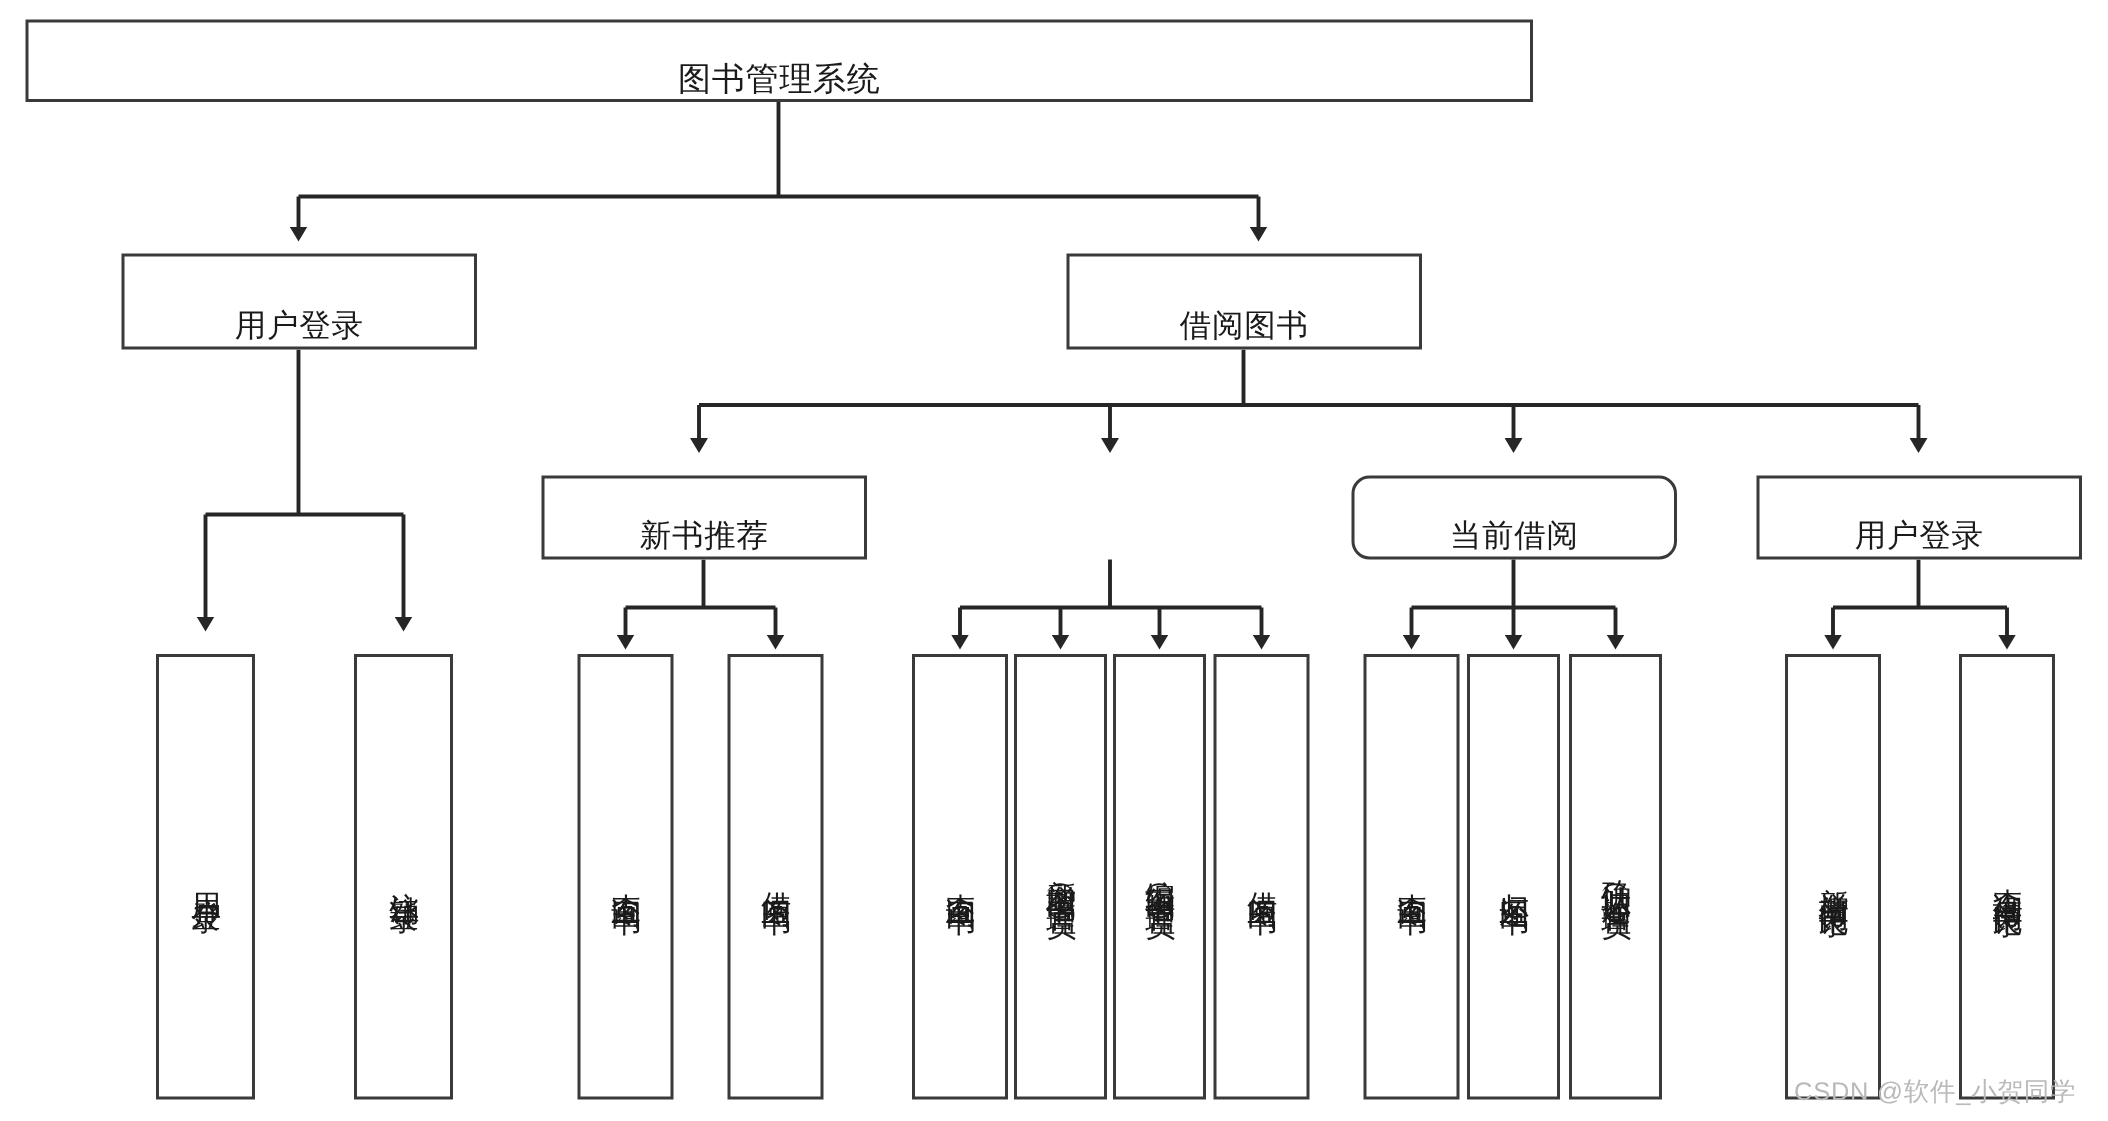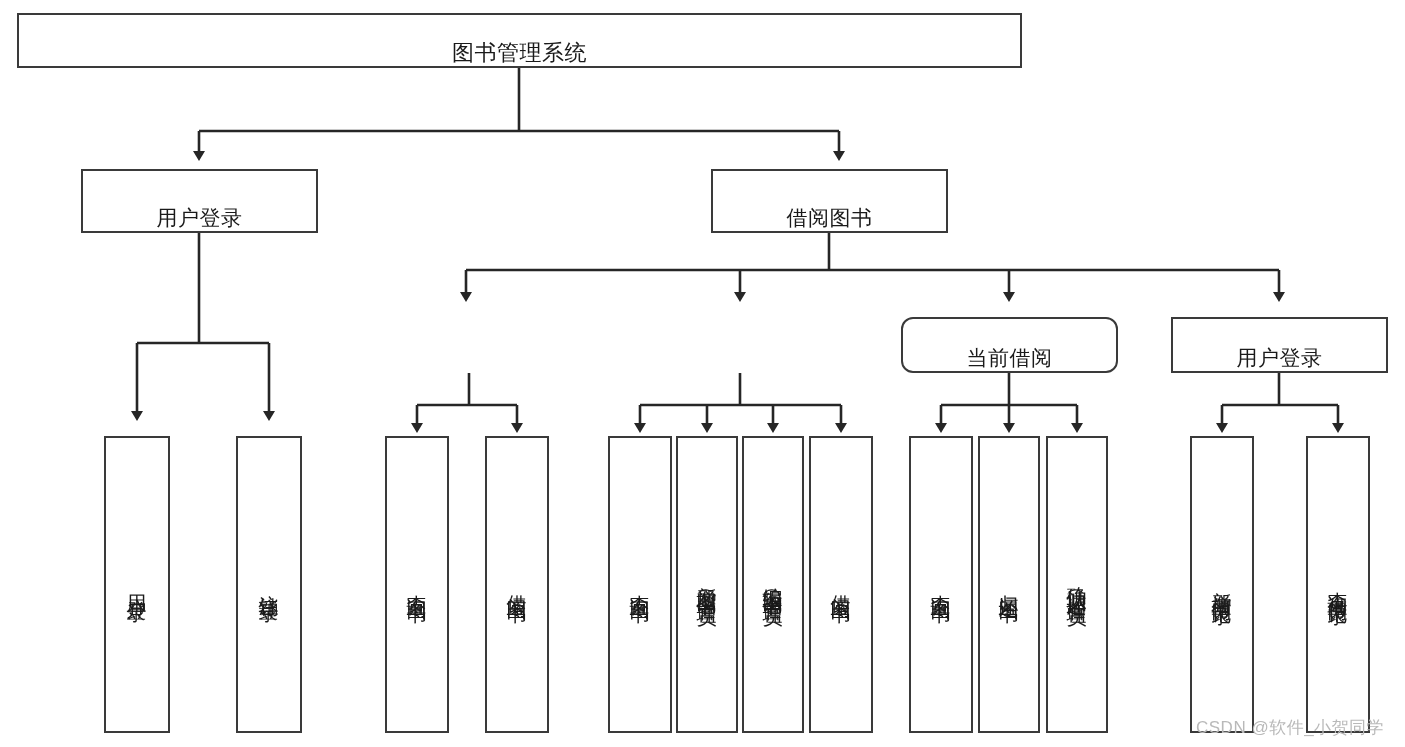--- a/index.html
+++ b/index.html
@@ -140,20 +140,23 @@
     <span class="node-label">图书管理系统</span>
   </div>
 
   <div class="node horiz" style="left:81px; top:169px; width:237px; height:64px;">
     <span class="node-label">用户登录</span>
   </div>
   <div class="node horiz" style="left:711px; top:169px; width:237px; height:64px;">
     <span class="node-label">借阅图书</span>
   </div>
 
+  <div class="node horiz" style="left:361px; top:317px; width:217px; height:56px;">
+    <span class="node-label">新书推荐</span>
+  </div>
   <div class="node horiz" style="left:901px; top:317px; width:217px; height:56px;border-radius:12px;">
     <span class="node-label">当前借阅</span>
   </div>
   <div class="node horiz" style="left:1171px; top:317px; width:217px; height:56px;">
     <span class="node-label">用户登录</span>
   </div>
 
   <div class="node vert" style="left:104px; top:436px; width:66px; height:297px;">
     <span class="node-label">用户登录</span>
   </div>

